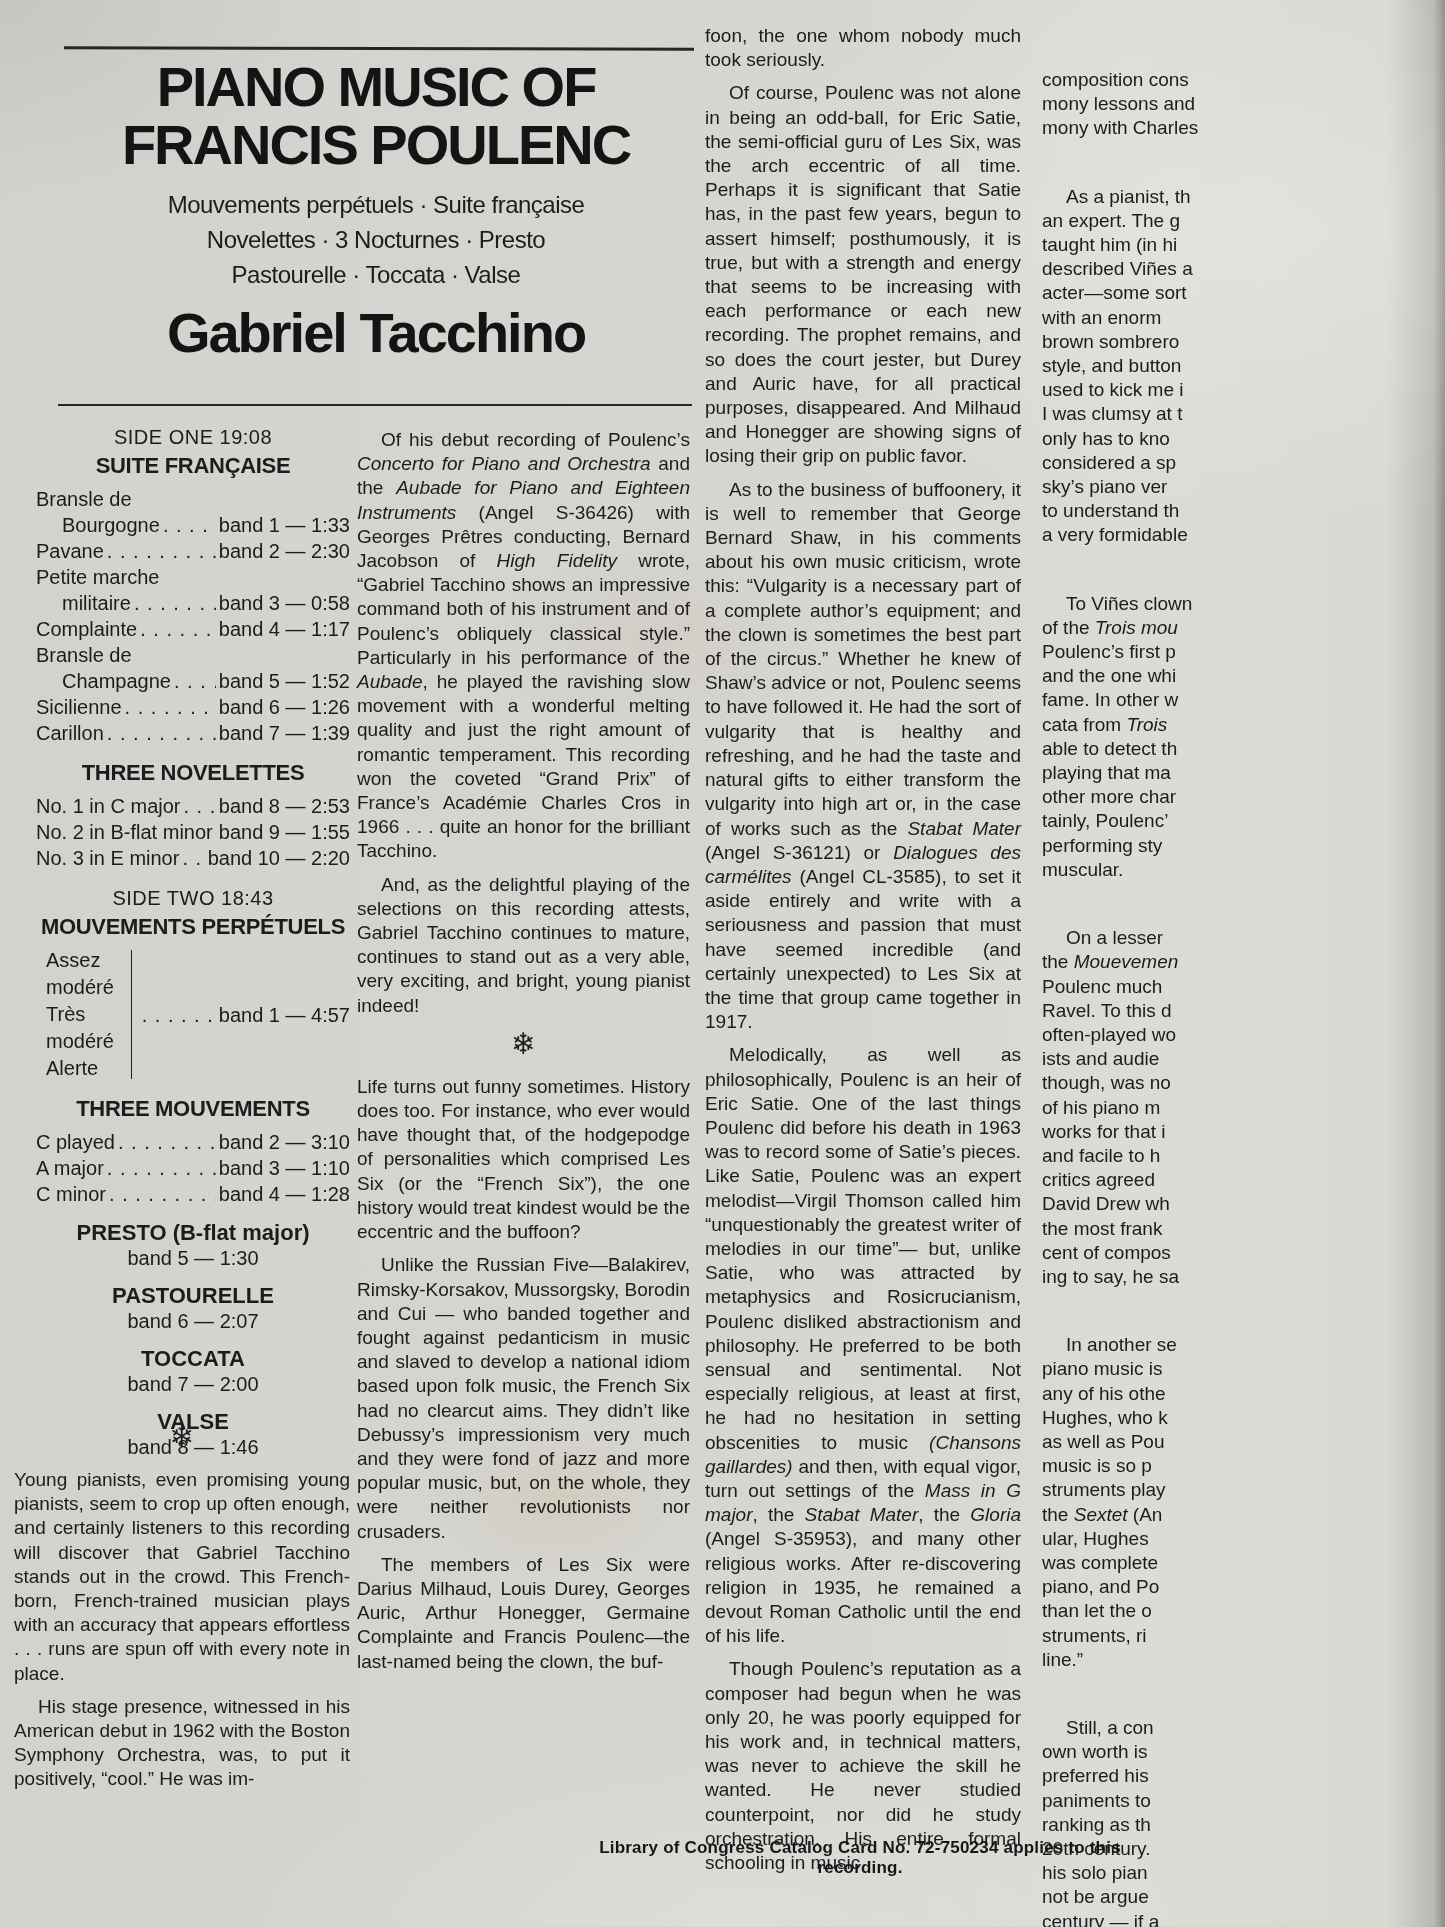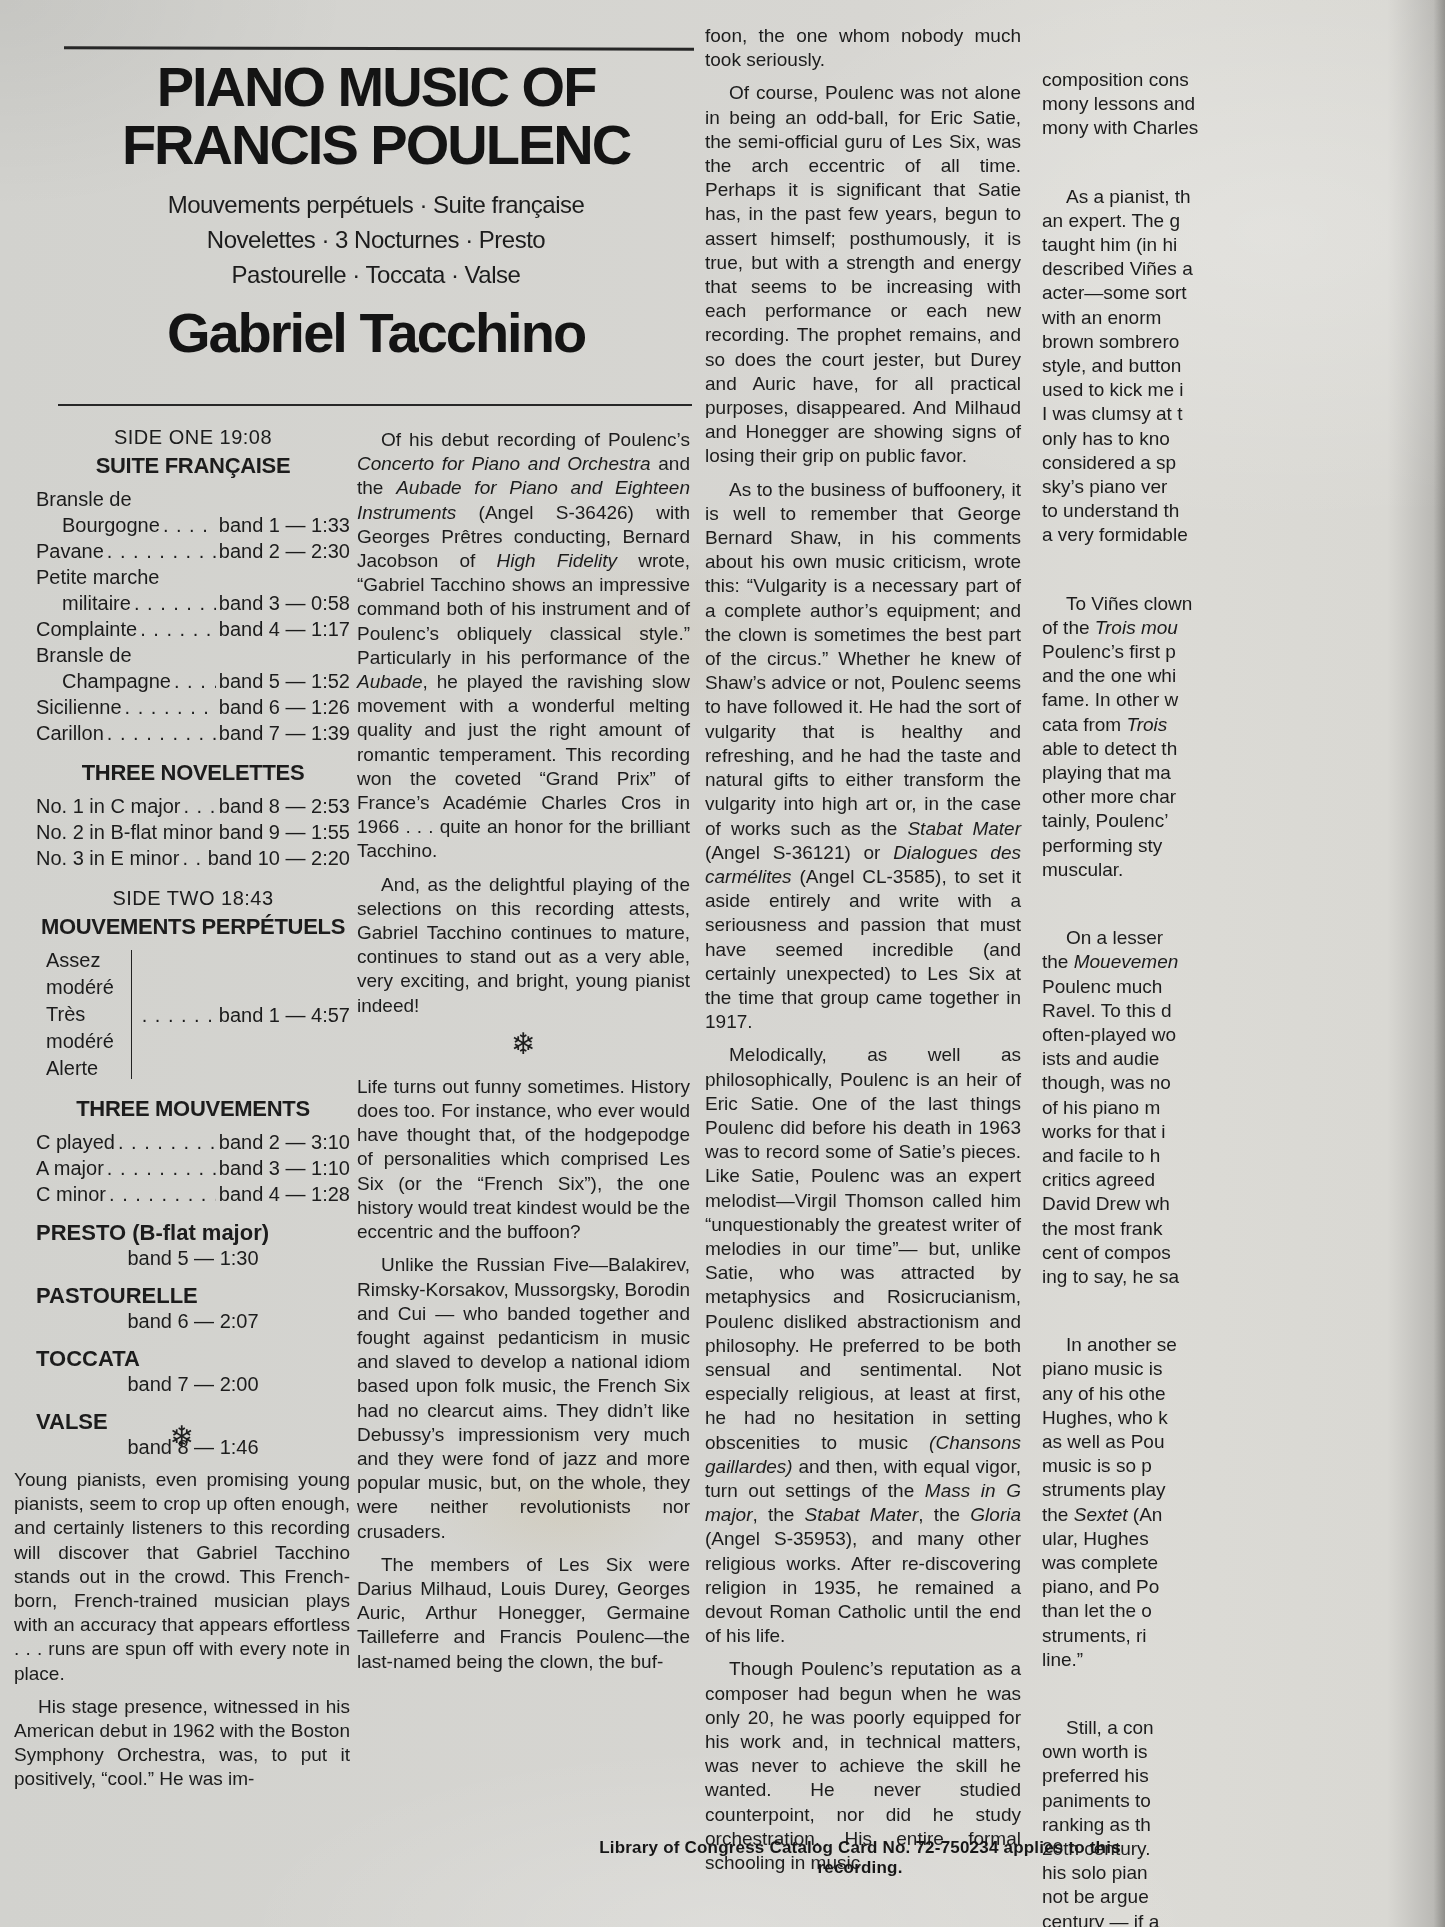--- a/index.html
+++ b/index.html
@@ -31,21 +31,21 @@
   .trow.ind{padding-left:26px;}
   .tname{flex:0 0 auto;}
   .dots{flex:1 1 auto;overflow:hidden;white-space:nowrap;margin:0 3px;}
   .dots::after{content:". . . . . . . . . . . . . . . . . . . . . . . . .";letter-spacing:1px;}
   .tband{flex:0 0 auto;}
   .movements{display:flex;margin-left:10px;}
   .mv-name{font-size:20px;line-height:27px;}
   .mv-bar{width:2px;background:#222;align-self:stretch;margin:3px 10px 3px 16px;}
   .mv-band{display:flex;align-items:center;white-space:nowrap;}
   .mv-dots::after{content:". . . . . . ";letter-spacing:1px;margin-right:5px;}
-  .single-title{font-weight:bold;font-size:22px;line-height:26px;margin-top:13px;}
+  .single-title{text-align:center;font-weight:bold;font-size:22px;line-height:26px;margin-top:13px;}
   .single-band{text-align:center;font-size:20px;line-height:24px;}
   
   .left-bottom{position:absolute;left:14px;top:1412px;width:336px;font-size:19px;line-height:24.2px;}
   .orn{text-align:center;font-size:30px;line-height:34px;font-family:"DejaVu Sans",sans-serif;color:#1e1e1e;margin:8px 0 14px;}
   .textcol{position:absolute;font-size:19px;line-height:24.2px;}
   .p{text-align:justify;text-indent:24px;margin:0 0 9px 0;}
   .p.noind{text-indent:0;}
   .col2{left:357px;top:428px;width:333px;}
   .col3{left:705px;top:24px;width:316px;}
   .col4{left:1042px;top:24px;width:404px;overflow:hidden;}
@@ -196,21 +196,21 @@
         <div class="p"><span>His stage presence, witnessed in his American debut in 1962 with the Boston Symphony Orchestra, was, to put it positively, “cool.” He was im-</span></div>
       </div>
   </div>
 
   <div class="textcol col2">
       <div class="p"><span>Of his debut recording of Poulenc’s </span><i>Concerto for Piano and Orchestra</i><span> and the </span><i>Aubade for Piano and Eighteen Instruments</i><span> (Angel S-36426) with Georges Prêtres conducting, Bernard Jacobson of </span><i>High Fidelity</i><span> wrote, “Gabriel Tacchino shows an impressive command both of his instrument and of Poulenc’s obliquely classical style.” Particularly in his performance of the </span><i>Aubade</i><span>, he played the ravishing slow movement with a wonderful melting quality and just the right amount of romantic temperament. This recording won the coveted “Grand Prix” of France’s Académie Charles Cros in 1966 . . . quite an honor for the brilliant Tacchino.</span></div>
       <div class="p"><span>And, as the delightful playing of the selections on this recording attests, Gabriel Tacchino continues to mature, continues to stand out as a very able, very exciting, and bright, young pianist indeed!</span></div>
       <div class="orn">❄</div>
       <div class="p noind"><span>Life turns out funny sometimes. History does too. For instance, who ever would have thought that, of the hodgepodge of personalities which comprised Les Six (or the “French Six”), the one history would treat kindest would be the eccentric and the buffoon?</span></div>
       <div class="p"><span>Unlike the Russian Five—Balakirev, Rimsky-Korsakov, Mussorgsky, Borodin and Cui — who banded together and fought against pedanticism in music and slaved to develop a national idiom based upon folk music, the French Six had no clearcut aims. They didn’t like Debussy’s impressionism very much and they were fond of jazz and more popular music, but, on the whole, they were neither revolutionists nor crusaders.</span></div>
-      <div class="p"><span>The members of Les Six were Darius Milhaud, Louis Durey, Georges Auric, Arthur Honegger, Germaine Tailleferre and Francis Poulenc—the last-named being the clown, the buf-</span></div>
+      <div class="p"><span>The members of Les Six were Darius Milhaud, Louis Durey, Georges Auric, Arthur Honegger, Germaine Complainte and Francis Poulenc—the last-named being the clown, the buf-</span></div>
     </div>
   <div class="textcol col3">
       <div class="p noind"><span>foon, the one whom nobody much took seriously.</span></div>
       <div class="p"><span>Of course, Poulenc was not alone in being an odd-ball, for Eric Satie, the semi-official guru of Les Six, was the arch eccentric of all time. Perhaps it is significant that Satie has, in the past few years, begun to assert himself; posthumously, it is true, but with a strength and energy that seems to be increasing with each performance or each new recording. The prophet remains, and so does the court jester, but Durey and Auric have, for all practical purposes, disappeared. And Milhaud and Honegger are showing signs of losing their grip on public favor.</span></div>
       <div class="p"><span>As to the business of buffoonery, it is well to remember that George Bernard Shaw, in his comments about his own music criticism, wrote this: “Vulgarity is a necessary part of a complete author’s equipment; and the clown is sometimes the best part of the circus.” Whether he knew of Shaw’s advice or not, Poulenc seems to have followed it. He had the sort of vulgarity that is healthy and refreshing, and he had the taste and natural gifts to either transform the vulgarity into high art or, in the case of works such as the </span><i>Stabat Mater</i><span> (Angel S-36121) or </span><i>Dialogues des carmélites</i><span> (Angel CL-3585), to set it aside entirely and write with a seriousness and passion that must have seemed incredible (and certainly unexpected) to Les Six at the time that group came together in 1917.</span></div>
       <div class="p"><span>Melodically, as well as philosophically, Poulenc is an heir of Eric Satie. One of the last things Poulenc did before his death in 1963 was to record some of Satie’s pieces. Like Satie, Poulenc was an expert melodist—Virgil Thomson called him “unquestionably the greatest writer of melodies in our time”— but, unlike Satie, who was attracted by metaphysics and Rosicrucianism, Poulenc disliked abstractionism and philosophy. He preferred to be both sensual and sentimental. Not especially religious, at least at first, he had no hesitation in setting obscenities to music </span><i>(Chansons gaillardes)</i><span> and then, with equal vigor, turn out settings of the </span><i>Mass in G major</i><span>, the </span><i>Stabat Mater</i><span>, the </span><i>Gloria</i><span> (Angel S-35953), and many other religious works. After re-discovering religion in 1935, he remained a devout Roman Catholic until the end of his life.</span></div>
       <div class="p"><span>Though Poulenc’s reputation as a composer had begun when he was only 20, he was poorly equipped for his work and, in technical matters, was never to achieve the skill he wanted. He never studied counterpoint, nor did he study orchestration. His entire formal schooling in music</span></div>
     </div>
   <div class="textcol col4">
       <div class="lgroup">

